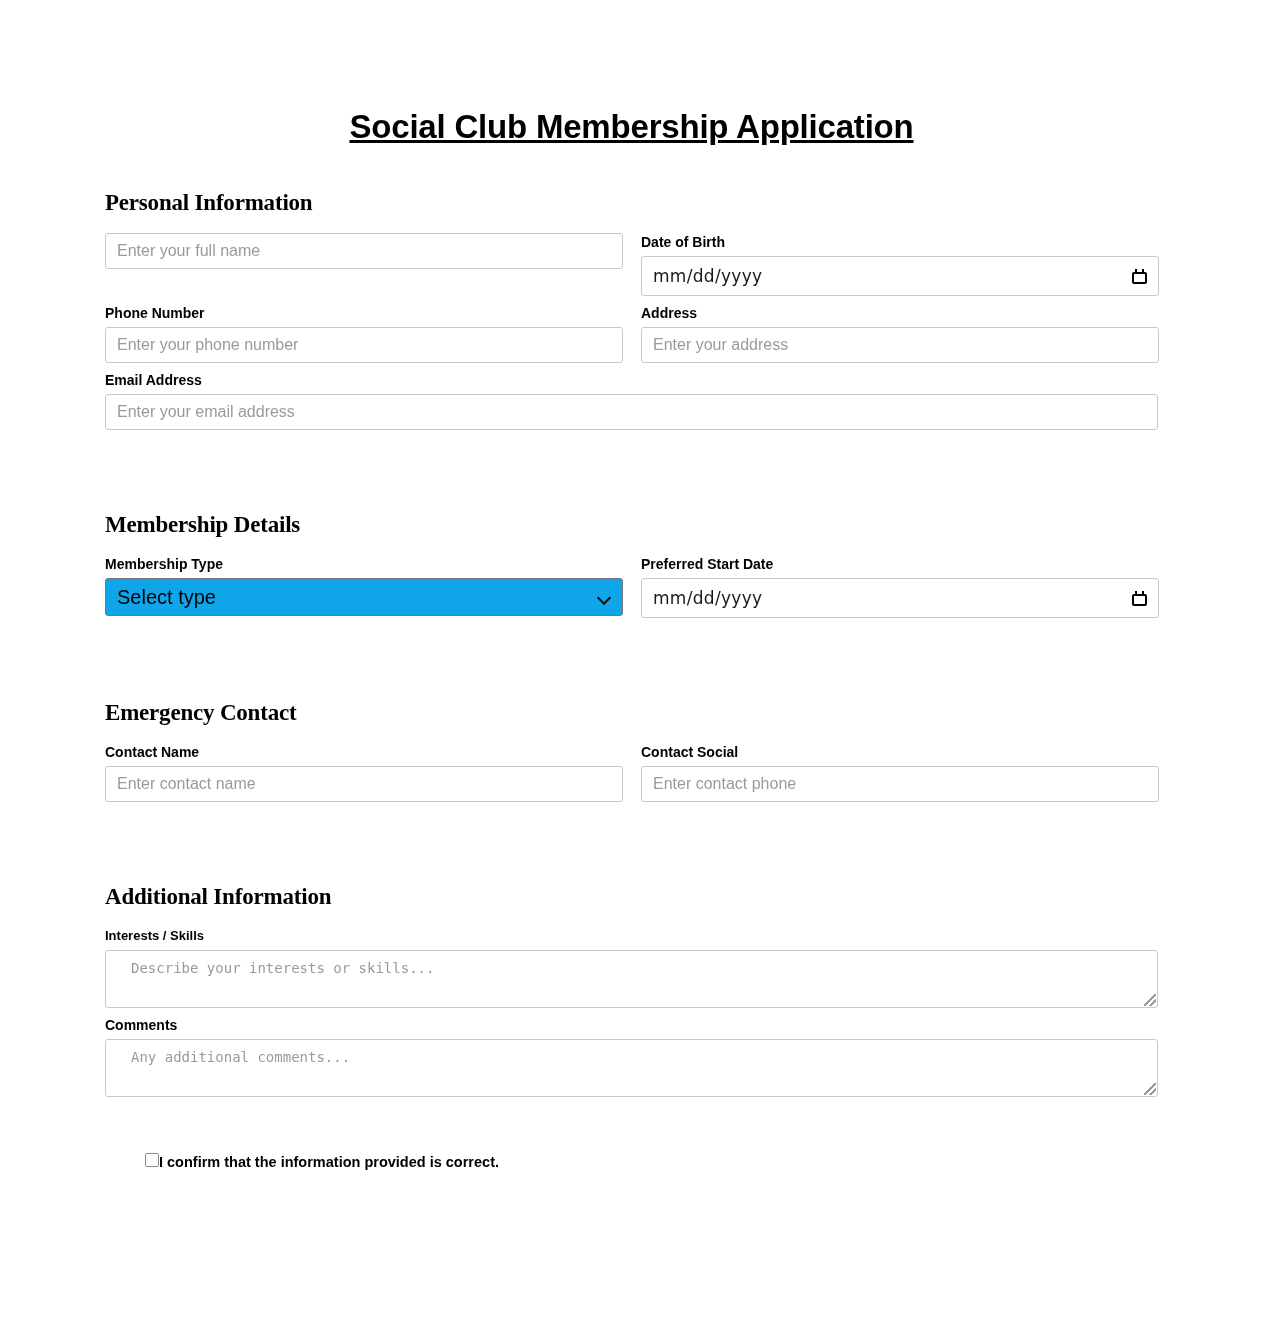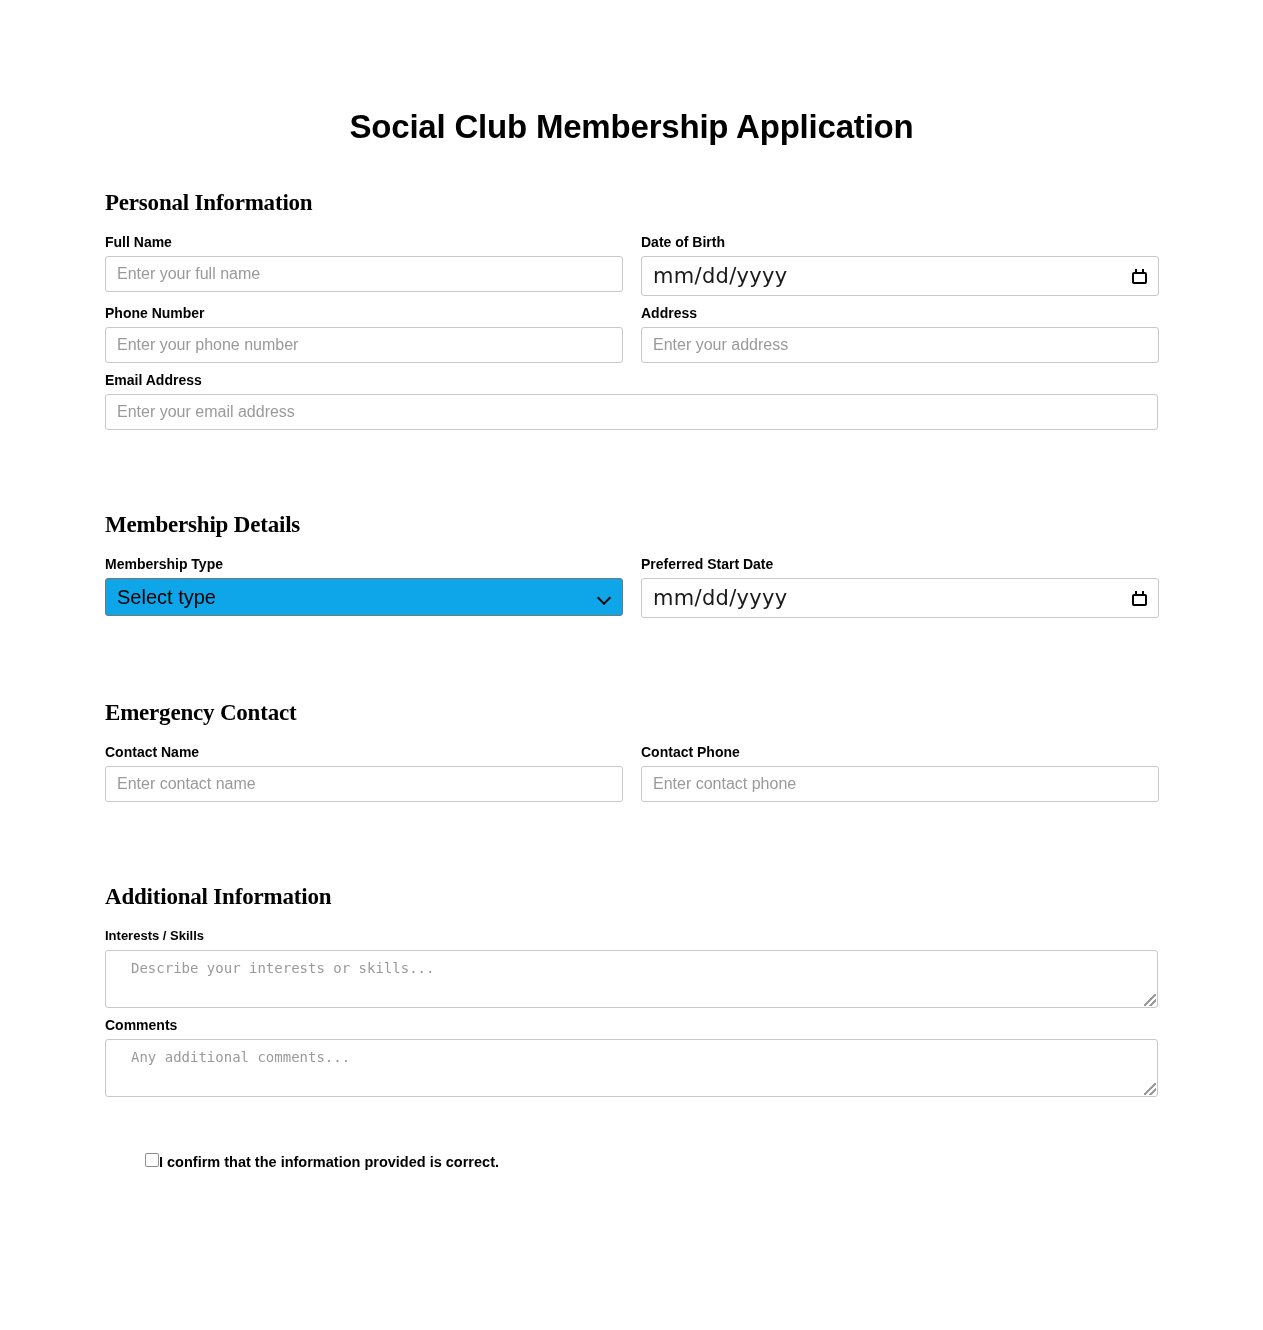--- a/index.html
+++ b/index.html
@@ -25,20 +25,21 @@
     padding: 0;
     position: absolute;
     top: 108px;
     left: 0;
     width: 1263px;
     text-align: center;
     font-size: 33px;
     font-weight: bold;
     letter-spacing: -0.2px;
     color: #000000;
+    text-decoration: underline;
   }
   .content {
     position: absolute;
     top: 190px;
     left: 105px;
     width: 1053px;
   }
   .section {
     margin: 0 0 0 0;
   }
@@ -107,21 +108,21 @@
     background: #ffffff;
     border: 1px solid #c9c9c9;
     border-radius: 3px;
     position: relative;
     display: flex;
     align-items: center;
     justify-content: space-between;
   }
   .date-text {
     font-family: "DejaVu Sans", sans-serif;
-    font-size: 21px;
+    font-size: 17px;
     letter-spacing: 0.3px;
     color: #1a1a1a;
   }
   .cal-icon {
     width: 15px;
     height: 15px;
     flex: 0 0 15px;
     position: relative;
   }
   .cal-icon .body {
@@ -236,21 +237,20 @@
   <h1 class="form-title">Social Club Membership Application</h1>
 
   <div class="content">
 
     <div class="section">
       <div class="section-title">Personal Information</div>
 
       <div class="row">
         <div class="col">
           <div class="field">
-            <label class="field-label">Full Name</label>
             <input class="text-input" type="text" placeholder="Enter your full name" style="">
           </div>
         </div>
         <div class="col">
           <div class="field">
             <label class="field-label">Date of Birth</label>
             <div class="date-input">
               <span class="date-text">mm/dd/yyyy</span>
               <span class="cal-icon">
                 <span class="tick-l"></span>
@@ -325,21 +325,21 @@
 
       <div class="row">
         <div class="col">
           <div class="field">
             <label class="field-label">Contact Name</label>
             <input class="text-input" type="text" placeholder="Enter contact name" style="">
           </div>
         </div>
         <div class="col">
           <div class="field">
-            <label class="field-label">Contact Phone</label>
+            <label class="field-label">Contact Social</label>
             <input class="text-input" type="text" placeholder="Enter contact phone" style="">
           </div>
         </div>
       </div>
     </div>
 
     <div class="spacer-lg"></div>
 
     <div class="section">
       <div class="section-title">Additional Information</div>

